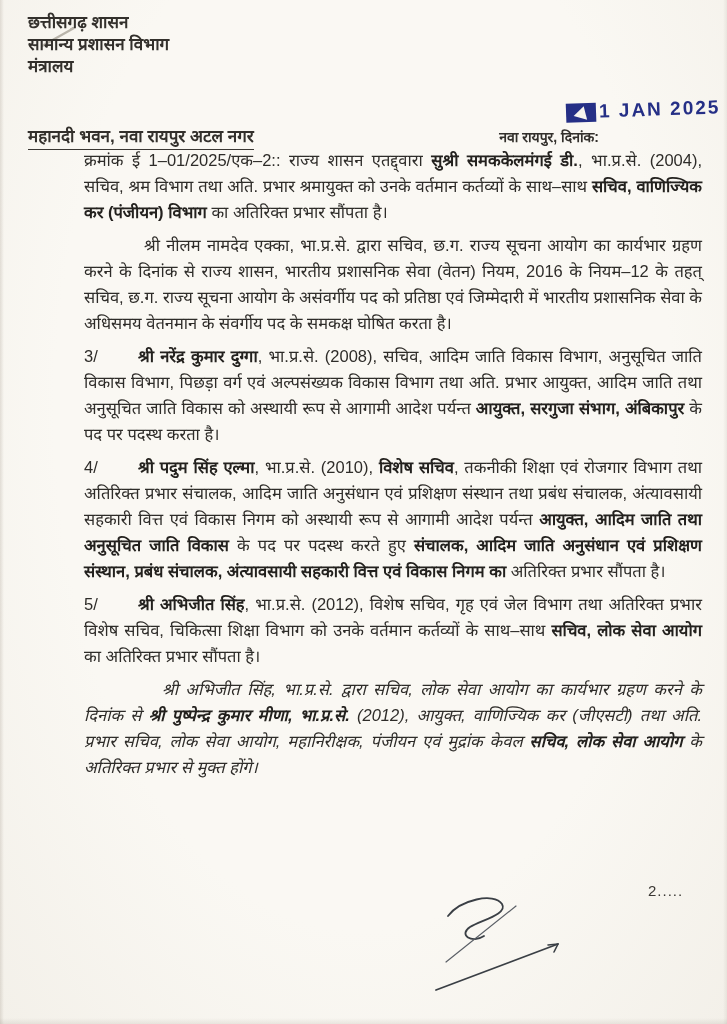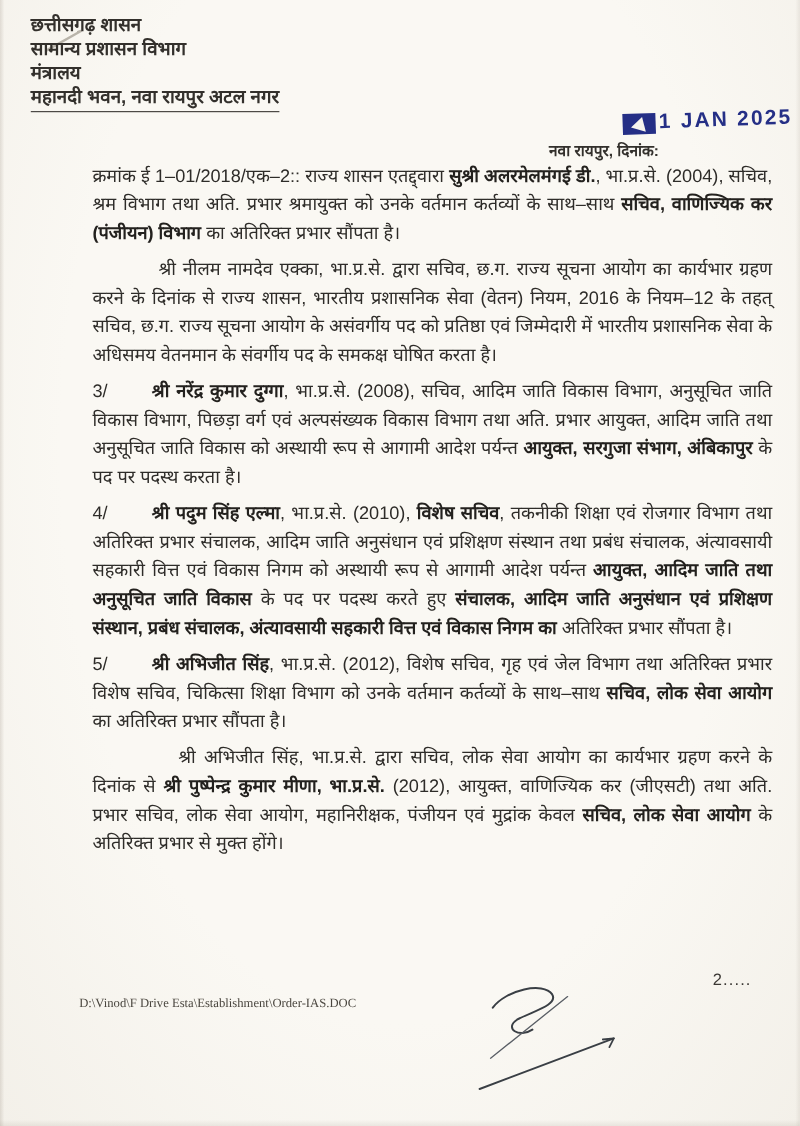--- a/index.html
+++ b/index.html
@@ -23,20 +23,21 @@
   .hdr{
     position:absolute; top:12px; left:0; width:100%;
     text-align:left; font-weight:600; font-size:17px; line-height:22px;
     color:#33302c;
   }
   .hdr .shift{ position:relative; left:28px; }
   .hdr .u{
     display:inline-block;
     border-bottom:1.6px solid #3a3733;
     padding-bottom:1px;
+    margin-top:48px;
   }
   .order-title{
     position:absolute; top:104px; left:0; width:100%;
     text-align:center; font-weight:600; font-size:17px; color:#33302c;
   }
   .order-title span{ position:relative; left:28px; }
   .dateline{
     position:absolute; top:127px; right:128px;
     font-weight:600; font-size:14px; color:#33302c;
   }
@@ -61,21 +62,21 @@
   }
   .body-text{
     position:absolute; top:147px; left:84px; width:618px;
     font-size:16.5px; line-height:26px; text-align:justify;
     color:#2e2c29;
   }
   .body-text p{ margin:0 0 7px 0; }
   .body-text .b{ font-weight:700; color:#23211e; }
   .pnum{ display:inline-block; width:54px; }
   .indent1{ text-indent:60px; }
-  .indent2{ text-indent:78px; }
+  .indent2{ text-indent:78px;font-style:italic; }
   .page-marker{
     position:absolute; top:882px; left:648px;
     font-size:15px; color:#3a3733; letter-spacing:1px;
   }
   .file-path{
     position:absolute; top:906px; left:72px;
     font-family:"Liberation Serif","DejaVu Serif",serif;
     font-size:11.5px; color:#4a463f;
   }
   .sig{ position:absolute; top:884px; left:418px; }
@@ -100,38 +101,37 @@
 
   <div class="stamp">
     <span class="blob"></span>
     <span>1 JAN 2025</span>
   </div>
 
   <div class="dateline">नवा रायपुर, दिनांक:</div>
 
   <div class="body-text">
 
-    <p><span>क्रमांक ई 1–01/2018/एक–2:: राज्य शासन एतद्द्वारा </span><span class="b">सुश्री अलरमेलमंगई डी.</span><span>, भा.प्र.से. (2004), सचिव, श्रम विभाग तथा अति. प्रभार श्रमायुक्त को उनके वर्तमान कर्तव्यों के साथ–साथ </span><span class="b">सचिव, वाणिज्यिक कर (पंजीयन) विभाग</span><span>  का अतिरिक्त प्रभार सौंपता है।</span></p>
+    <p><span>क्रमांक ई 1–01/2025/एक–2:: राज्य शासन एतद्द्वारा </span><span class="b">सुश्री समककेलमंगई डी.</span><span>, भा.प्र.से. (2004), सचिव, श्रम विभाग तथा अति. प्रभार श्रमायुक्त को उनके वर्तमान कर्तव्यों के साथ–साथ </span><span class="b">सचिव, वाणिज्यिक कर (पंजीयन) विभाग</span><span>  का अतिरिक्त प्रभार सौंपता है।</span></p>
 
 
     <p class="indent1"><span>श्री नीलम नामदेव एक्का, भा.प्र.से. द्वारा सचिव, छ.ग. राज्य सूचना आयोग का कार्यभार ग्रहण करने के दिनांक से राज्य शासन, भारतीय प्रशासनिक सेवा (वेतन) नियम, 2016 के नियम–12 के तहत् सचिव, छ.ग. राज्य सूचना आयोग के असंवर्गीय पद को प्रतिष्ठा एवं जिम्मेदारी में भारतीय प्रशासनिक सेवा के अधिसमय वेतनमान के संवर्गीय पद के समकक्ष घोषित करता है।</span></p>
 
     <p><span class="pnum">3/</span><span class="b">श्री नरेंद्र कुमार दुग्गा</span><span>, भा.प्र.से. (2008), सचिव, आदिम जाति विकास विभाग, अनुसूचित जाति विकास विभाग, पिछड़ा वर्ग एवं अल्पसंख्यक विकास विभाग तथा अति. प्रभार आयुक्त, आदिम जाति तथा अनुसूचित जाति विकास को अस्थायी रूप से आगामी आदेश पर्यन्त </span><span class="b">आयुक्त, सरगुजा संभाग, अंबिकापुर</span><span>  के पद पर पदस्थ करता है।</span></p>
 
     <p><span class="pnum">4/</span><span class="b">श्री पदुम सिंह एल्मा</span><span>, भा.प्र.से. (2010), </span><span class="b">विशेष सचिव</span><span>, तकनीकी शिक्षा एवं रोजगार विभाग तथा अतिरिक्त प्रभार संचालक, आदिम जाति अनुसंधान एवं प्रशिक्षण संस्थान तथा प्रबंध संचालक, अंत्यावसायी सहकारी वित्त एवं विकास निगम को अस्थायी रूप से आगामी आदेश पर्यन्त </span><span class="b">आयुक्त, आदिम जाति तथा अनुसूचित जाति विकास</span><span> के पद पर पदस्थ करते हुए </span><span class="b">संचालक, आदिम जाति अनुसंधान एवं प्रशिक्षण संस्थान, प्रबंध संचालक, अंत्यावसायी सहकारी वित्त एवं विकास निगम का</span><span> अतिरिक्त प्रभार सौंपता है।</span></p>
 
     <p><span class="pnum">5/</span><span class="b">श्री अभिजीत सिंह</span><span>, भा.प्र.से. (2012), विशेष सचिव, गृह एवं जेल विभाग तथा अतिरिक्त प्रभार विशेष सचिव, चिकित्सा शिक्षा विभाग को उनके वर्तमान कर्तव्यों के साथ–साथ </span><span class="b">सचिव, लोक सेवा आयोग</span><span> का अतिरिक्त प्रभार सौंपता है।</span></p>
 
     <p class="indent2"><span>श्री अभिजीत सिंह, भा.प्र.से. द्वारा सचिव, लोक सेवा आयोग का कार्यभार ग्रहण करने के दिनांक से </span><span class="b">श्री पुष्पेन्द्र कुमार मीणा, भा.प्र.से.</span><span> (2012), आयुक्त, वाणिज्यिक कर (जीएसटी) तथा अति. प्रभार सचिव, लोक सेवा आयोग, महानिरीक्षक, पंजीयन एवं मुद्रांक केवल </span><span class="b">सचिव, लोक सेवा आयोग</span><span> के अतिरिक्त प्रभार से मुक्त होंगे।</span></p>
 
   </div>
 
   <div class="page-marker">2.....</div>
 
-  <div class="file-path">D:\Vinod\F Drive Esta\Establishment\Order-IAS.DOC</div>
 
   <svg class="sig" width="170" height="120">
     <path d="M30 32 C 42 16, 76 8, 84 20 C 90 30, 64 36, 52 43 C 40 51, 54 60, 66 52" stroke="#3a3f45" stroke-width="1.8" fill="none" stroke-linecap="round"></path>
     <path d="M98 22 L 28 78" stroke="#5a5f66" stroke-width="1.2" fill="none" stroke-linecap="round"></path>
     <path d="M18 106 L 140 60" stroke="#3a3f45" stroke-width="1.8" fill="none" stroke-linecap="round"></path>
     <path d="M140 60 l -10 1 M140 60 l -4 8" stroke="#3a3f45" stroke-width="1.6" fill="none" stroke-linecap="round"></path>
   </svg>
 
 </div>
 

